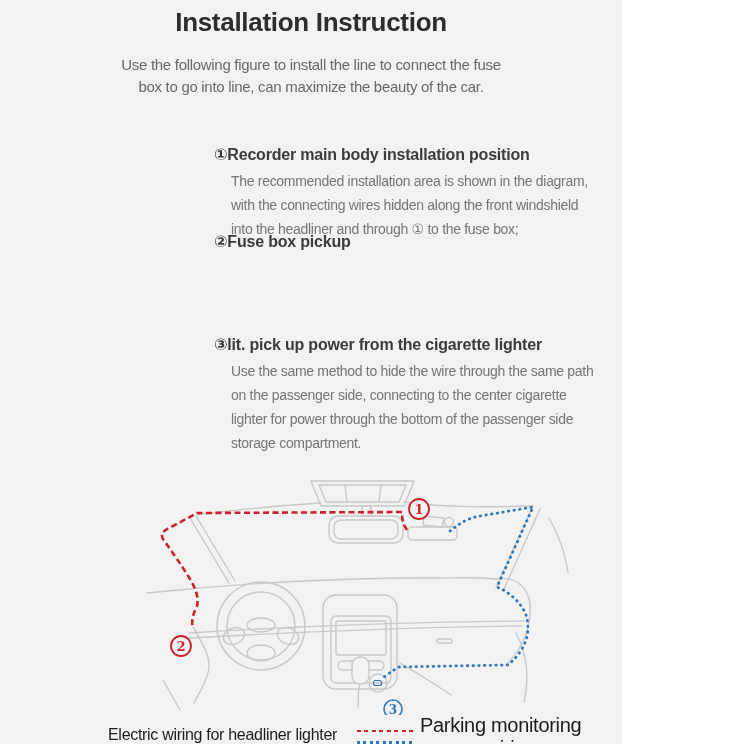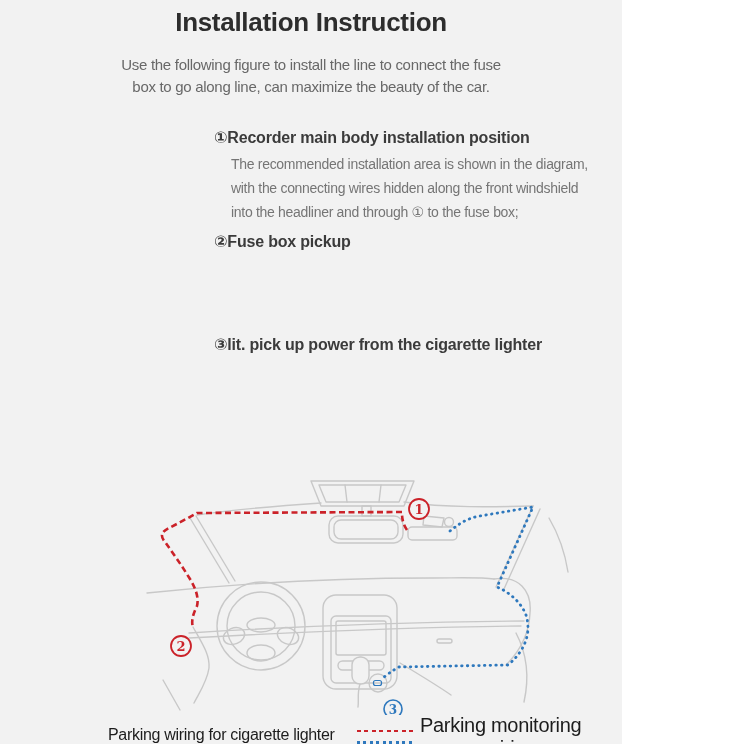--- a/index.html
+++ b/index.html
@@ -10,21 +10,21 @@
   .title{
     position:absolute;top:7px;left:0;width:100%;text-align:center;
     font-size:26px;font-weight:700;color:#2d2d2d;letter-spacing:-0.3px;
   }
   .intro{
     position:absolute;top:54px;left:50%;transform:translateX(-50%);
     width:470px;text-align:center;font-size:15px;line-height:22px;color:#686868;
     letter-spacing:-0.3px;white-space:pre-line;
   }
   .section{position:absolute;left:214px;width:390px;}
-  .s1{top:128px}.s2{top:232px}.s3{top:335px}
+  .s1{top:145px}.s2{top:232px}.s3{top:335px}
   .section h2{
     margin:0;font-size:16px;font-weight:700;color:#3b3b3b;letter-spacing:-0.2px;
   }
   .section p{
     margin:5px 0 0 17px;font-size:14px;line-height:24px;color:#757575;
     letter-spacing:-0.3px;white-space:pre-line;
   }
   .diagram{position:absolute;top:475px;left:0;}
   .legend-left{
     position:absolute;top:726px;left:108px;font-size:16px;color:#1c1c1c;letter-spacing:-0.3px;
@@ -42,35 +42,39 @@
   }
   .bottom-strip{position:absolute;top:744px;left:0;width:750px;height:6px;background:#ffffff;}
 </style>
 </head>
 <body>
 
 <div class="page">
 
   <div class="title">Installation Instruction</div>
   <div class="intro">Use the following figure to install the line to connect the fuse
-box to go along line, can maximize the beauty of the car.</div>
+box to go into line, can maximize the beauty of the car.</div>
 
   <div class="section s1">
     <h2>①Recorder main body installation position</h2>
     <p>The recommended installation area is shown in the diagram,
 with the connecting wires hidden along the front windshield
 into the headliner and through ① to the fuse box;</p>
   </div>
 
   <div class="section s2">
     <h2>②Fuse box pickup</h2>
   </div>
 
   <div class="section s3">
     <h2>③lit. pick up power from the cigarette lighter</h2>
+    <p>Use the same method to hide the wire through the same path
+on the passenger side, connecting to the center cigarette
+lighter for power through the bottom of the passenger side
+storage compartment.</p>
   </div>
 
   <svg class="diagram" width="750" height="240" viewBox="0 0 750 240">
 
     <g stroke="#c8c8c8" stroke-width="1.4" fill="none" stroke-linecap="round" stroke-linejoin="round">
 
       <g>
         <path d="M311,6 L414,6 L404,31 L321,31 Z"></path>
         <path d="M319,10 L406,10 L399,27 L326,27 Z"></path>
         <line x1="345" y1="10" x2="347" y2="27"></line>
@@ -148,19 +152,19 @@
     <g>
       <circle cx="181" cy="171" r="10" fill="#f2f2f2" stroke="#cb2229" stroke-width="1.8"></circle>
       <text x="181" y="176" text-anchor="middle" font-size="13" font-weight="bold" fill="#cb2229" font-family="'DejaVu Serif',serif">2</text>
     </g>
     <g>
       <circle cx="393" cy="234" r="9" fill="#f2f2f2" stroke="#2e78bd" stroke-width="1.6"></circle>
       <text x="393" y="239" text-anchor="middle" font-size="12" font-weight="bold" fill="#2e78bd" font-family="'DejaVu Serif',serif">3</text>
     </g>
   </svg>
 
-  <div class="legend-left">Parking wiring for cigarette lighter</div>
+  <div class="legend-left">Electric wiring for headliner lighter</div>
   <div class="sample-red"></div>
   <div class="sample-blue"></div>
   <div class="legend-right">Parking monitoring access wiring</div>
 
   <div class="bottom-strip"></div>
 </div>
 
 </body></html>

